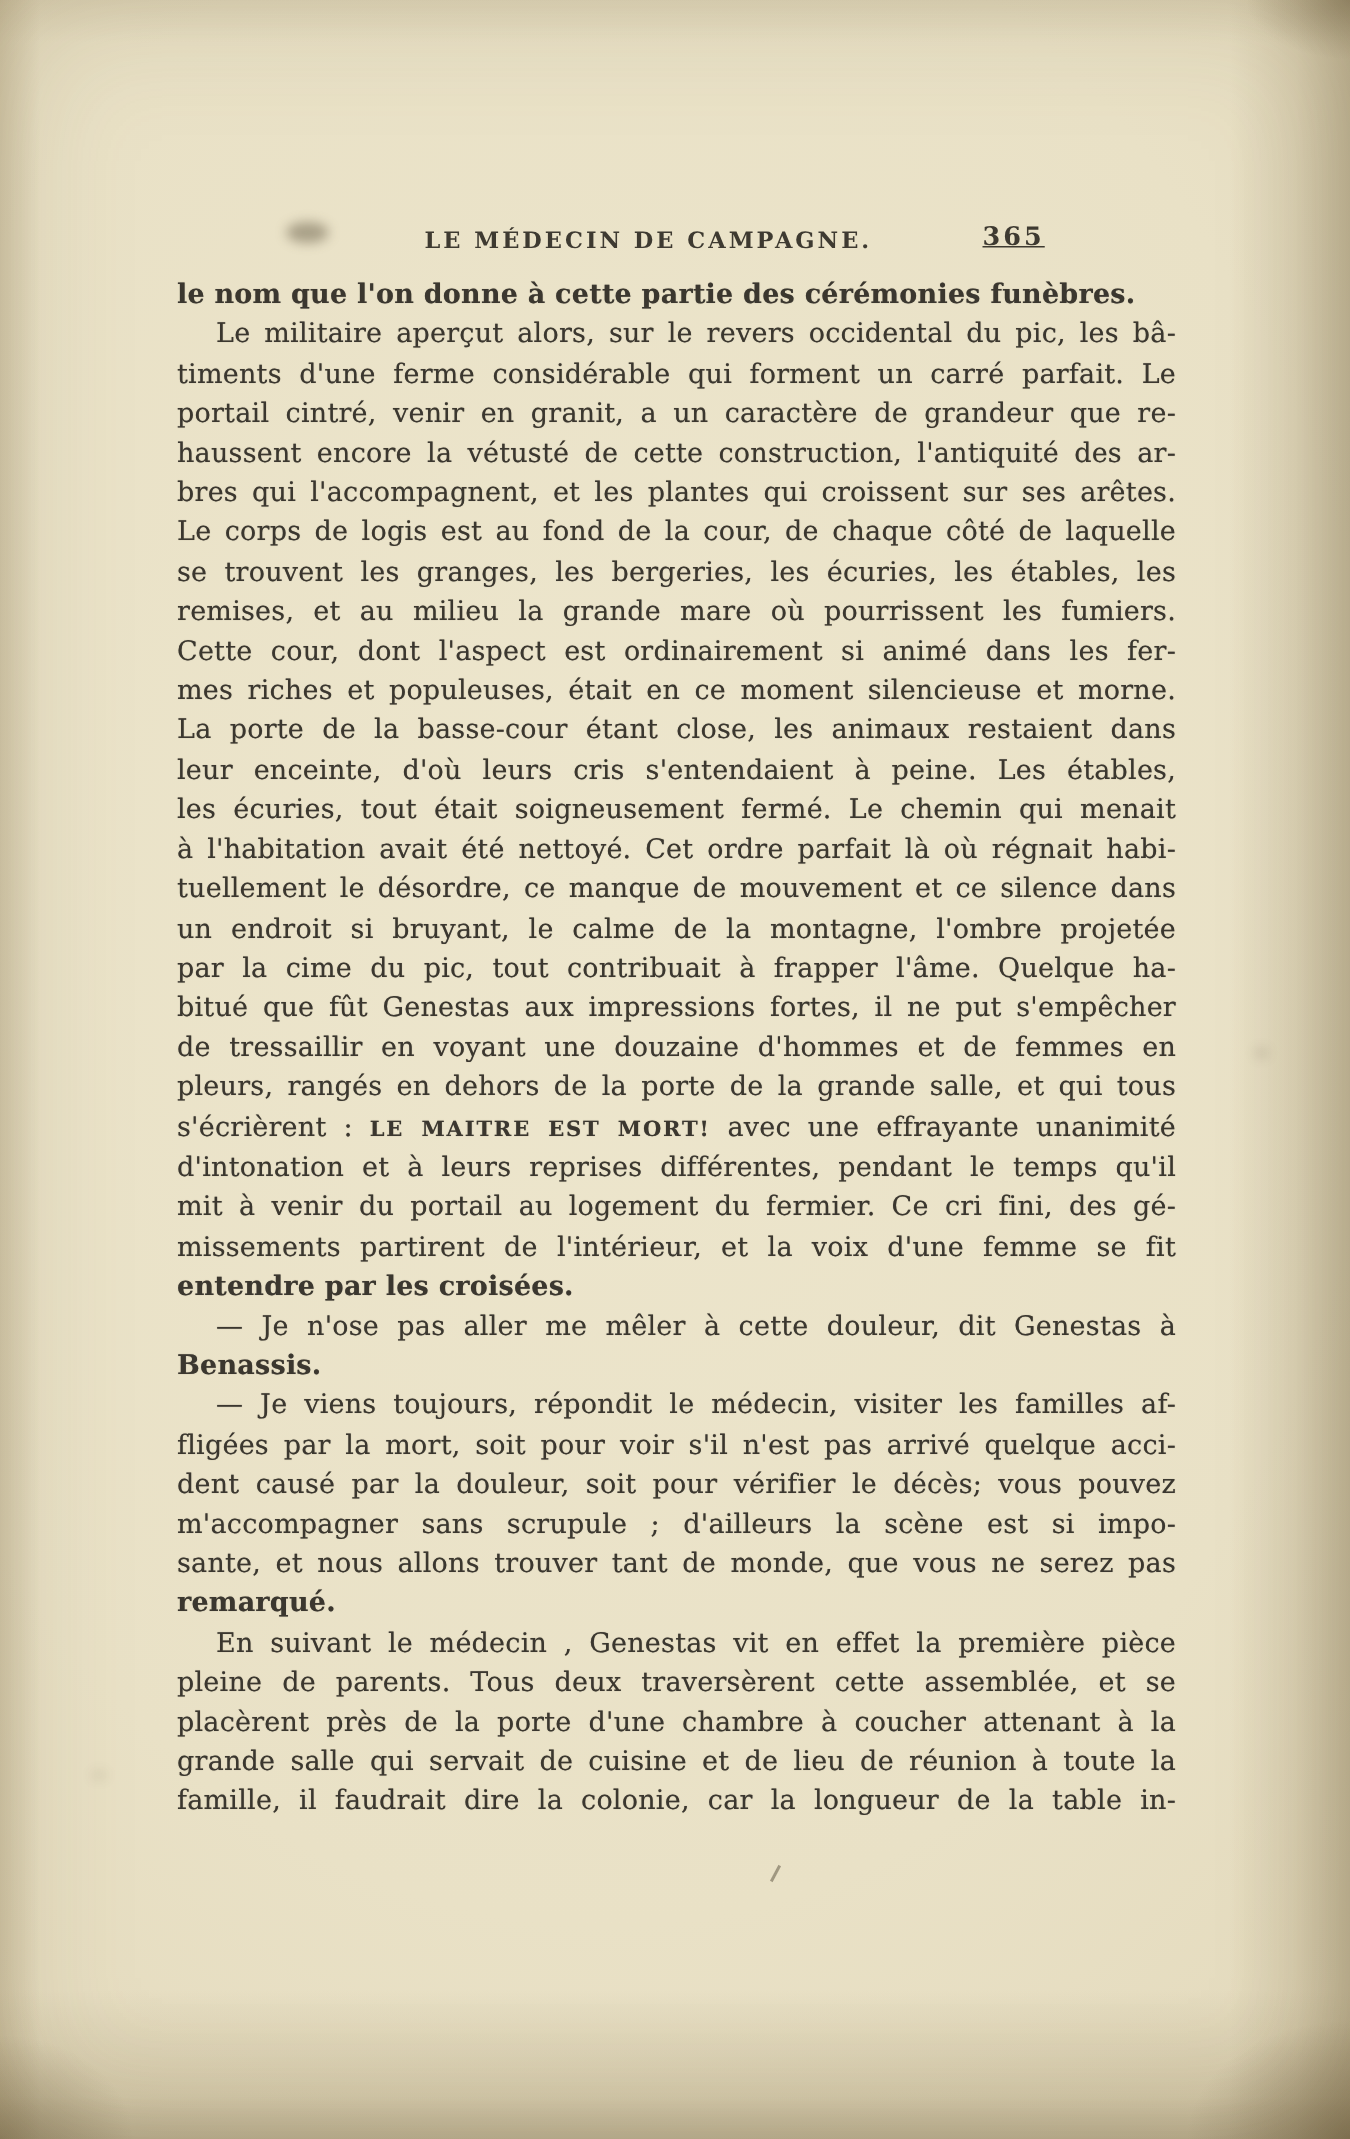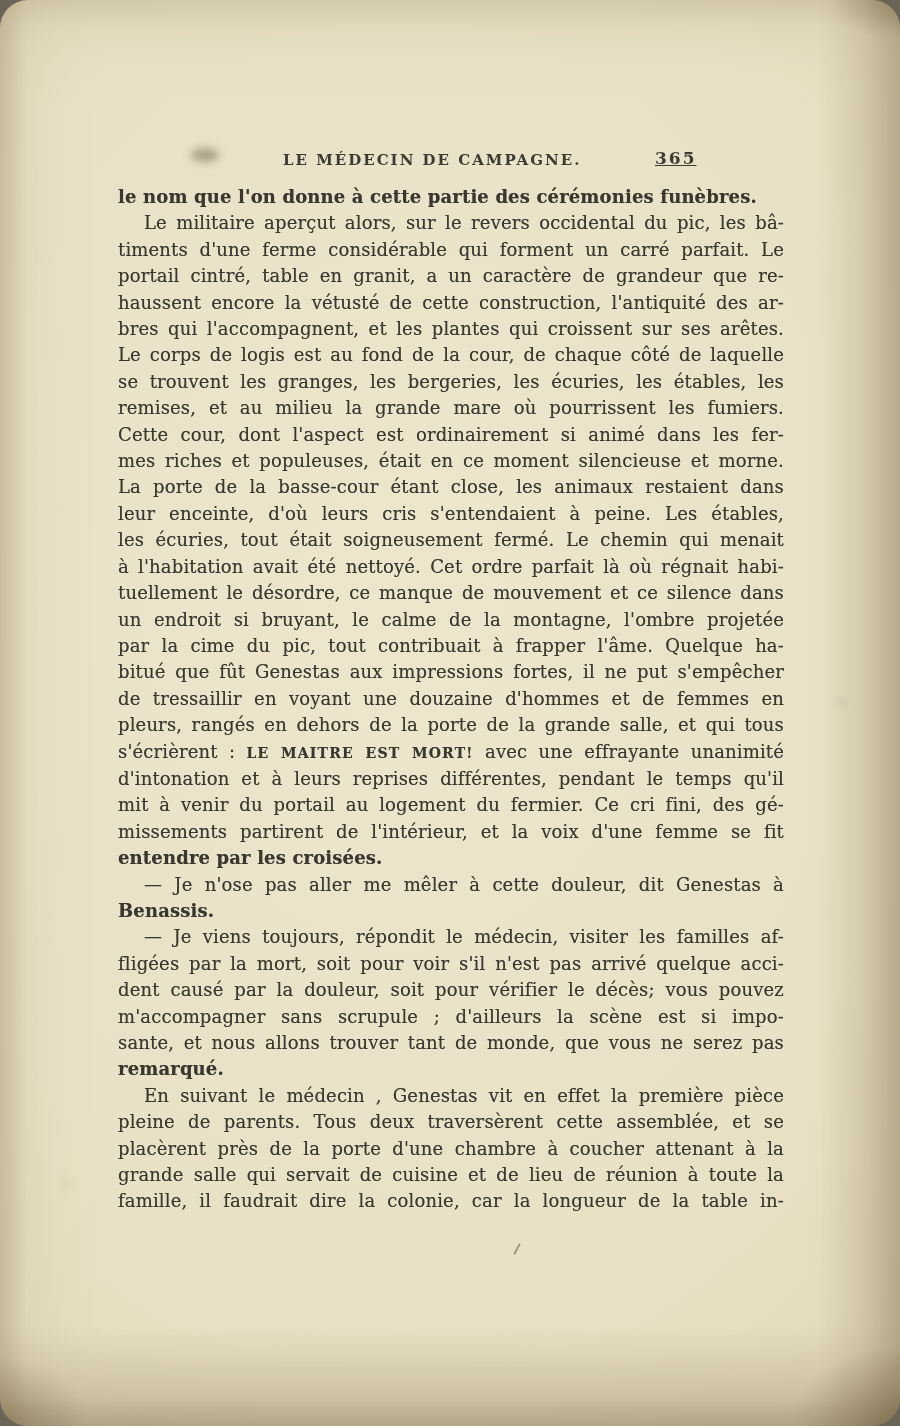--- a/index.html
+++ b/index.html
@@ -12,21 +12,20 @@
     width: 900px;
     height: 1426px;
     overflow: hidden;
     font-family: "DejaVu Serif", "Liberation Serif", serif;
     color: #3b372f;
     background:
       linear-gradient(to right, rgba(130,110,70,0.22), rgba(130,110,70,0) 3%, rgba(130,110,70,0) 91%, rgba(120,100,60,0.14) 96%, rgba(105,88,52,0.32) 100%),
       linear-gradient(to bottom, rgba(130,110,70,0.10), rgba(130,110,70,0) 2%, rgba(130,110,70,0) 93%, rgba(120,100,60,0.18) 98%, rgba(100,84,50,0.34) 100%),
       radial-gradient(ellipse 120% 100% at 45% 42%, #ede6cd 0%, #e9e1c6 48%, #e2d8ba 78%, #d3c6a2 100%);
     box-shadow: inset 0 0 90px rgba(120,100,60,0.22);
-    border-radius: 28px;
   }
   .page-header-title {
     position: absolute;
     left: 283px;
     top: 151px;
     font-size: 15px;
     font-weight: bold;
     letter-spacing: 2px;
     color: #3e3a31;
   }
@@ -107,21 +106,21 @@
   <div class="pen-mark"></div>
 
   <div class="page-header-title">LE MÉDECIN DE CAMPAGNE.</div>
 
   <div class="page-number">365</div>
 
   <div class="text-block">
       <div class="line endline">le nom que l'on donne à cette partie des cérémonies funèbres.</div>
       <div class="line indent">Le militaire aperçut alors, sur le revers occidental du pic, les bâ-</div>
       <div class="line">timents d'une ferme considérable qui forment un carré parfait. Le</div>
-      <div class="line">portail cintré, table en granit, a un caractère de grandeur que re-</div>
+      <div class="line">portail cintré, venir en granit, a un caractère de grandeur que re-</div>
       <div class="line">haussent encore la vétusté de cette construction, l'antiquité des ar-</div>
       <div class="line">bres qui l'accompagnent, et les plantes qui croissent sur ses arêtes.</div>
       <div class="line">Le corps de logis est au fond de la cour, de chaque côté de laquelle</div>
       <div class="line">se trouvent les granges, les bergeries, les écuries, les étables, les</div>
       <div class="line">remises, et au milieu la grande mare où pourrissent les fumiers.</div>
       <div class="line">Cette cour, dont l'aspect est ordinairement si animé dans les fer-</div>
       <div class="line">mes riches et populeuses, était en ce moment silencieuse et morne.</div>
       <div class="line">La porte de la basse-cour étant close, les animaux restaient dans</div>
       <div class="line">leur enceinte, d'où leurs cris s'entendaient à peine. Les étables,</div>
       <div class="line">les écuries, tout était soigneusement fermé. Le chemin qui menait</div>

